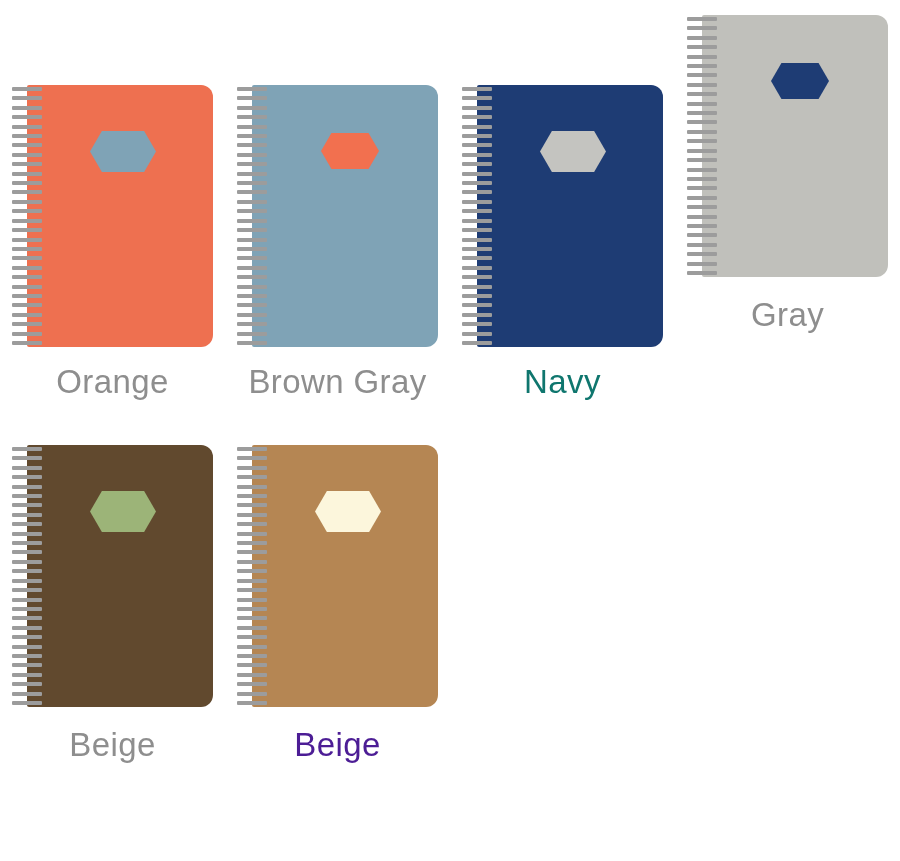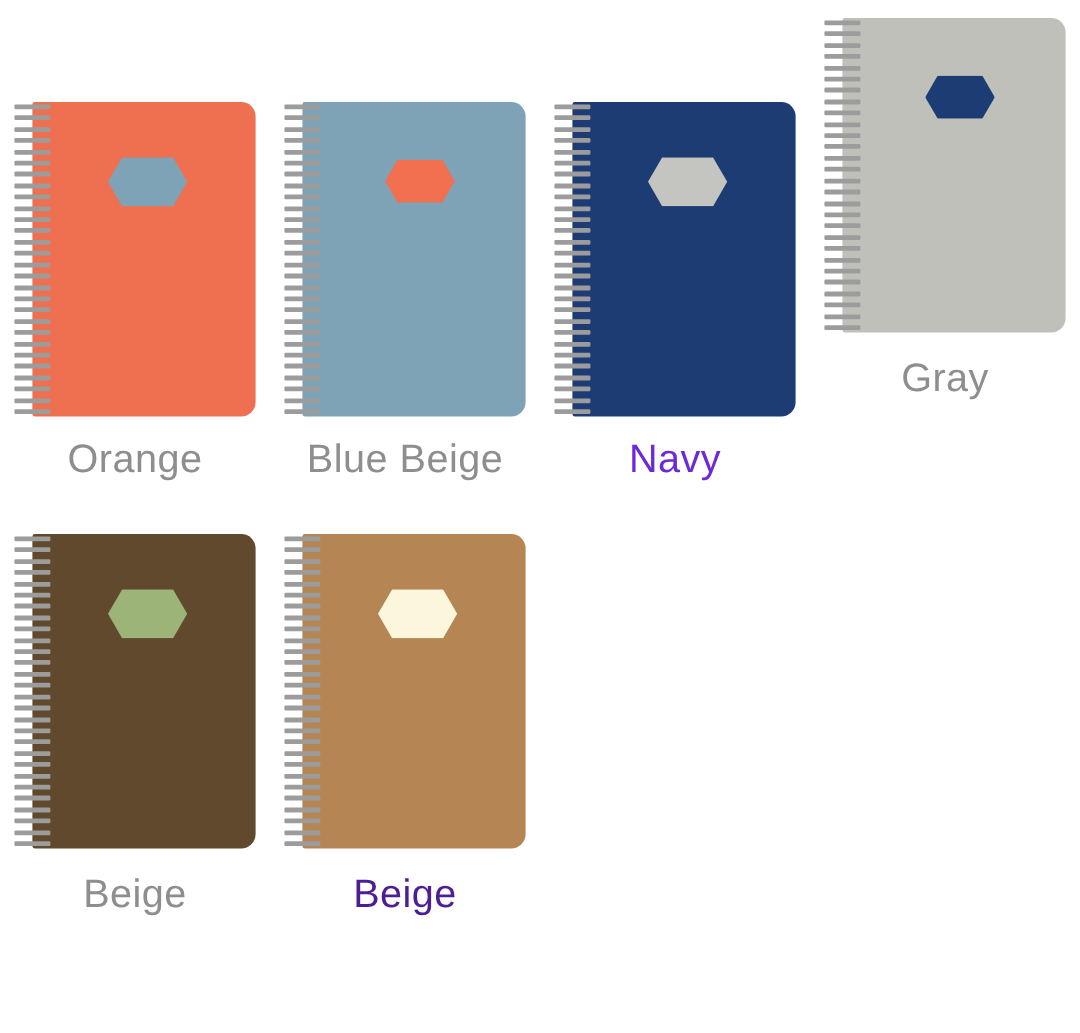--- a/index.html
+++ b/index.html
@@ -187,21 +187,21 @@
             <div class="coil" style="background: rgb(156, 156, 156);"></div>
             <div class="coil" style="background: rgb(156, 156, 156);"></div>
             <div class="coil" style="background: rgb(156, 156, 156);"></div>
             <div class="coil" style="background: rgb(156, 156, 156);"></div>
             <div class="coil" style="background: rgb(156, 156, 156);"></div>
             <div class="coil" style="background: rgb(156, 156, 156);"></div>
             <div class="coil" style="background: rgb(156, 156, 156);"></div>
             <div class="coil" style="background: rgb(156, 156, 156);"></div>
           </div>
         </div>
-        <div class="caption" style="color: rgb(142, 142, 142);">Blue Beige</div>
+        <div class="caption" style="color: rgb(142, 142, 142);">Brown Gray</div>
       </div>
       <div class="cell">
         <div class="notebook">
           <div class="cover" style="background: rgb(30, 60, 116);"></div>
           <div class="badge" style="background: rgb(196, 196, 192);"></div>
           <div class="spiral">
             <div class="coil" style="background: rgb(156, 156, 156);"></div>
             <div class="coil" style="background: rgb(156, 156, 156);"></div>
             <div class="coil" style="background: rgb(156, 156, 156);"></div>
             <div class="coil" style="background: rgb(156, 156, 156);"></div>
@@ -224,21 +224,21 @@
             <div class="coil" style="background: rgb(156, 156, 156);"></div>
             <div class="coil" style="background: rgb(156, 156, 156);"></div>
             <div class="coil" style="background: rgb(156, 156, 156);"></div>
             <div class="coil" style="background: rgb(156, 156, 156);"></div>
             <div class="coil" style="background: rgb(156, 156, 156);"></div>
             <div class="coil" style="background: rgb(156, 156, 156);"></div>
             <div class="coil" style="background: rgb(156, 156, 156);"></div>
             <div class="coil" style="background: rgb(156, 156, 156);"></div>
           </div>
         </div>
-        <div class="caption" style="color: #6d28d9;">Navy</div>
+        <div class="caption" style="color: #0f766e;">Navy</div>
       </div>
       <div class="cell row2">
         <div class="notebook">
           <div class="cover" style="background: rgb(192, 192, 187);"></div>
           <div class="badge small" style="background: rgb(30, 60, 116);"></div>
           <div class="spiral">
             <div class="coil" style="background: rgb(156, 156, 156);"></div>
             <div class="coil" style="background: rgb(156, 156, 156);"></div>
             <div class="coil" style="background: rgb(156, 156, 156);"></div>
             <div class="coil" style="background: rgb(156, 156, 156);"></div>

